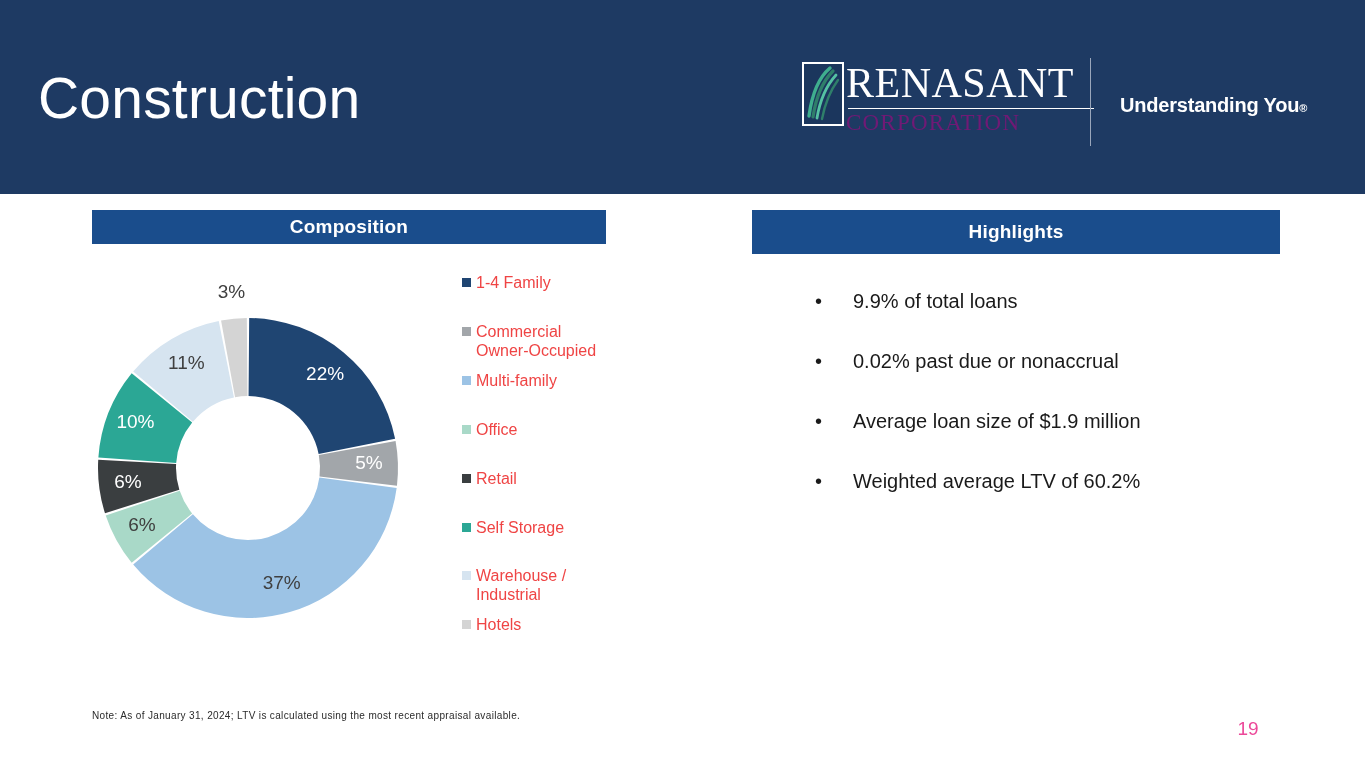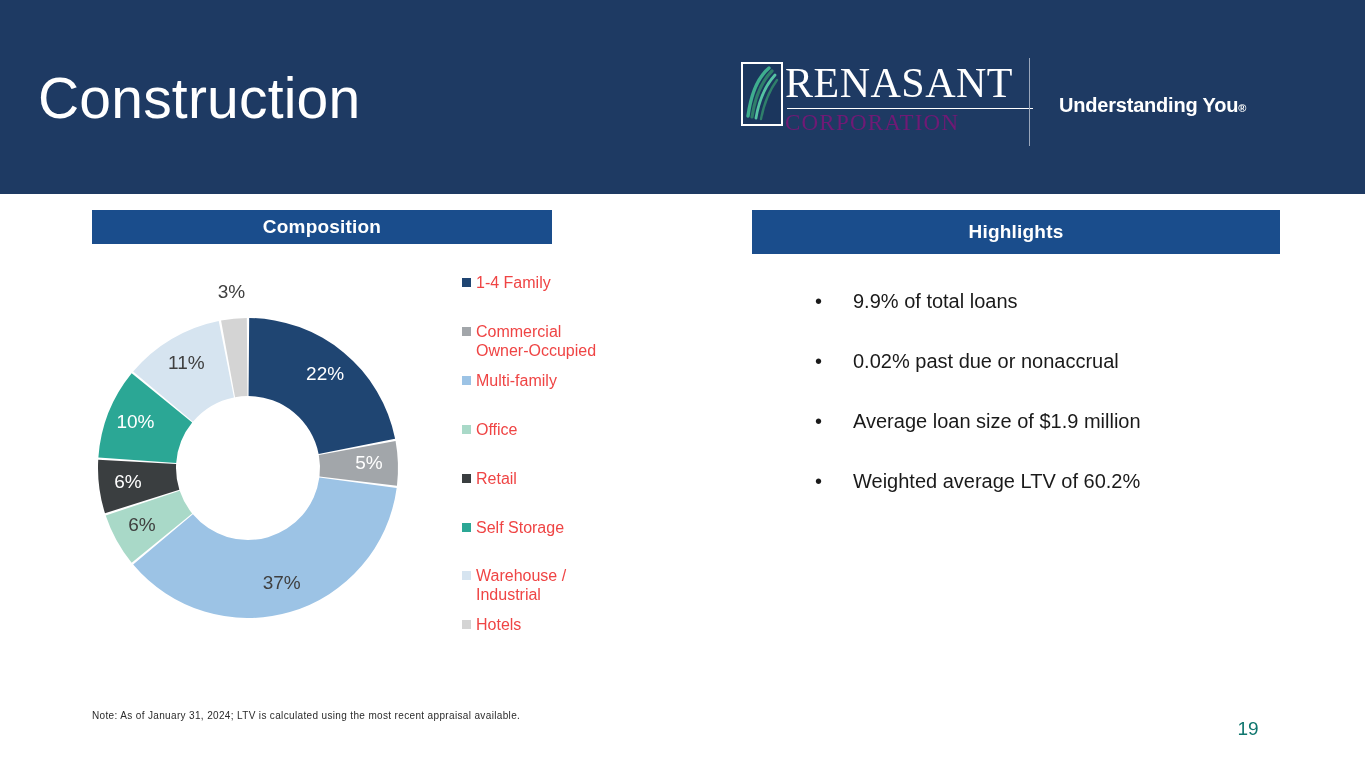--- a/index.html
+++ b/index.html
@@ -34,21 +34,21 @@
     line-height: 72px;
     color: #ffffff;
     font-weight: 400;
     letter-spacing: 0.2px;
     white-space: nowrap;
   }
 
   
   #logo-lockup {
     position: absolute;
-    left: 741px;
+    left: 802px;
     top: 58px;
     height: 88px;
     width: 530px;
   }
   #logo-mark {
     position: absolute;
     left: 0; top: 4px;
     width: 42px;
     height: 64px;
     border: 2px solid #ffffff;
@@ -124,21 +124,21 @@
     font-size: 19px;
     font-weight: bold;
     display: flex;
     align-items: center;
     justify-content: center;
     letter-spacing: 0.2px;
   }
   #composition-bar {
     left: 92px;
     top: 210px;
-    width: 460px;
+    width: 514px;
     height: 34px;
   }
   #highlights-bar {
     left: 752px;
     top: 210px;
     width: 528px;
     height: 44px;
   }
 
   
@@ -219,21 +219,21 @@
     letter-spacing: 0.35px;
     white-space: nowrap;
   }
   #page-number {
     position: absolute;
     left: 1228px;
     top: 718px;
     width: 40px;
     text-align: center;
     font-size: 19px;
-    color: #0f766e;
+    color: #ec4899;
   }
 </style>
 </head>
 <body>
 
 <div id="slide">
 
   <div id="header-bar"></div>
 
   <div id="slide-title">Construction</div>

